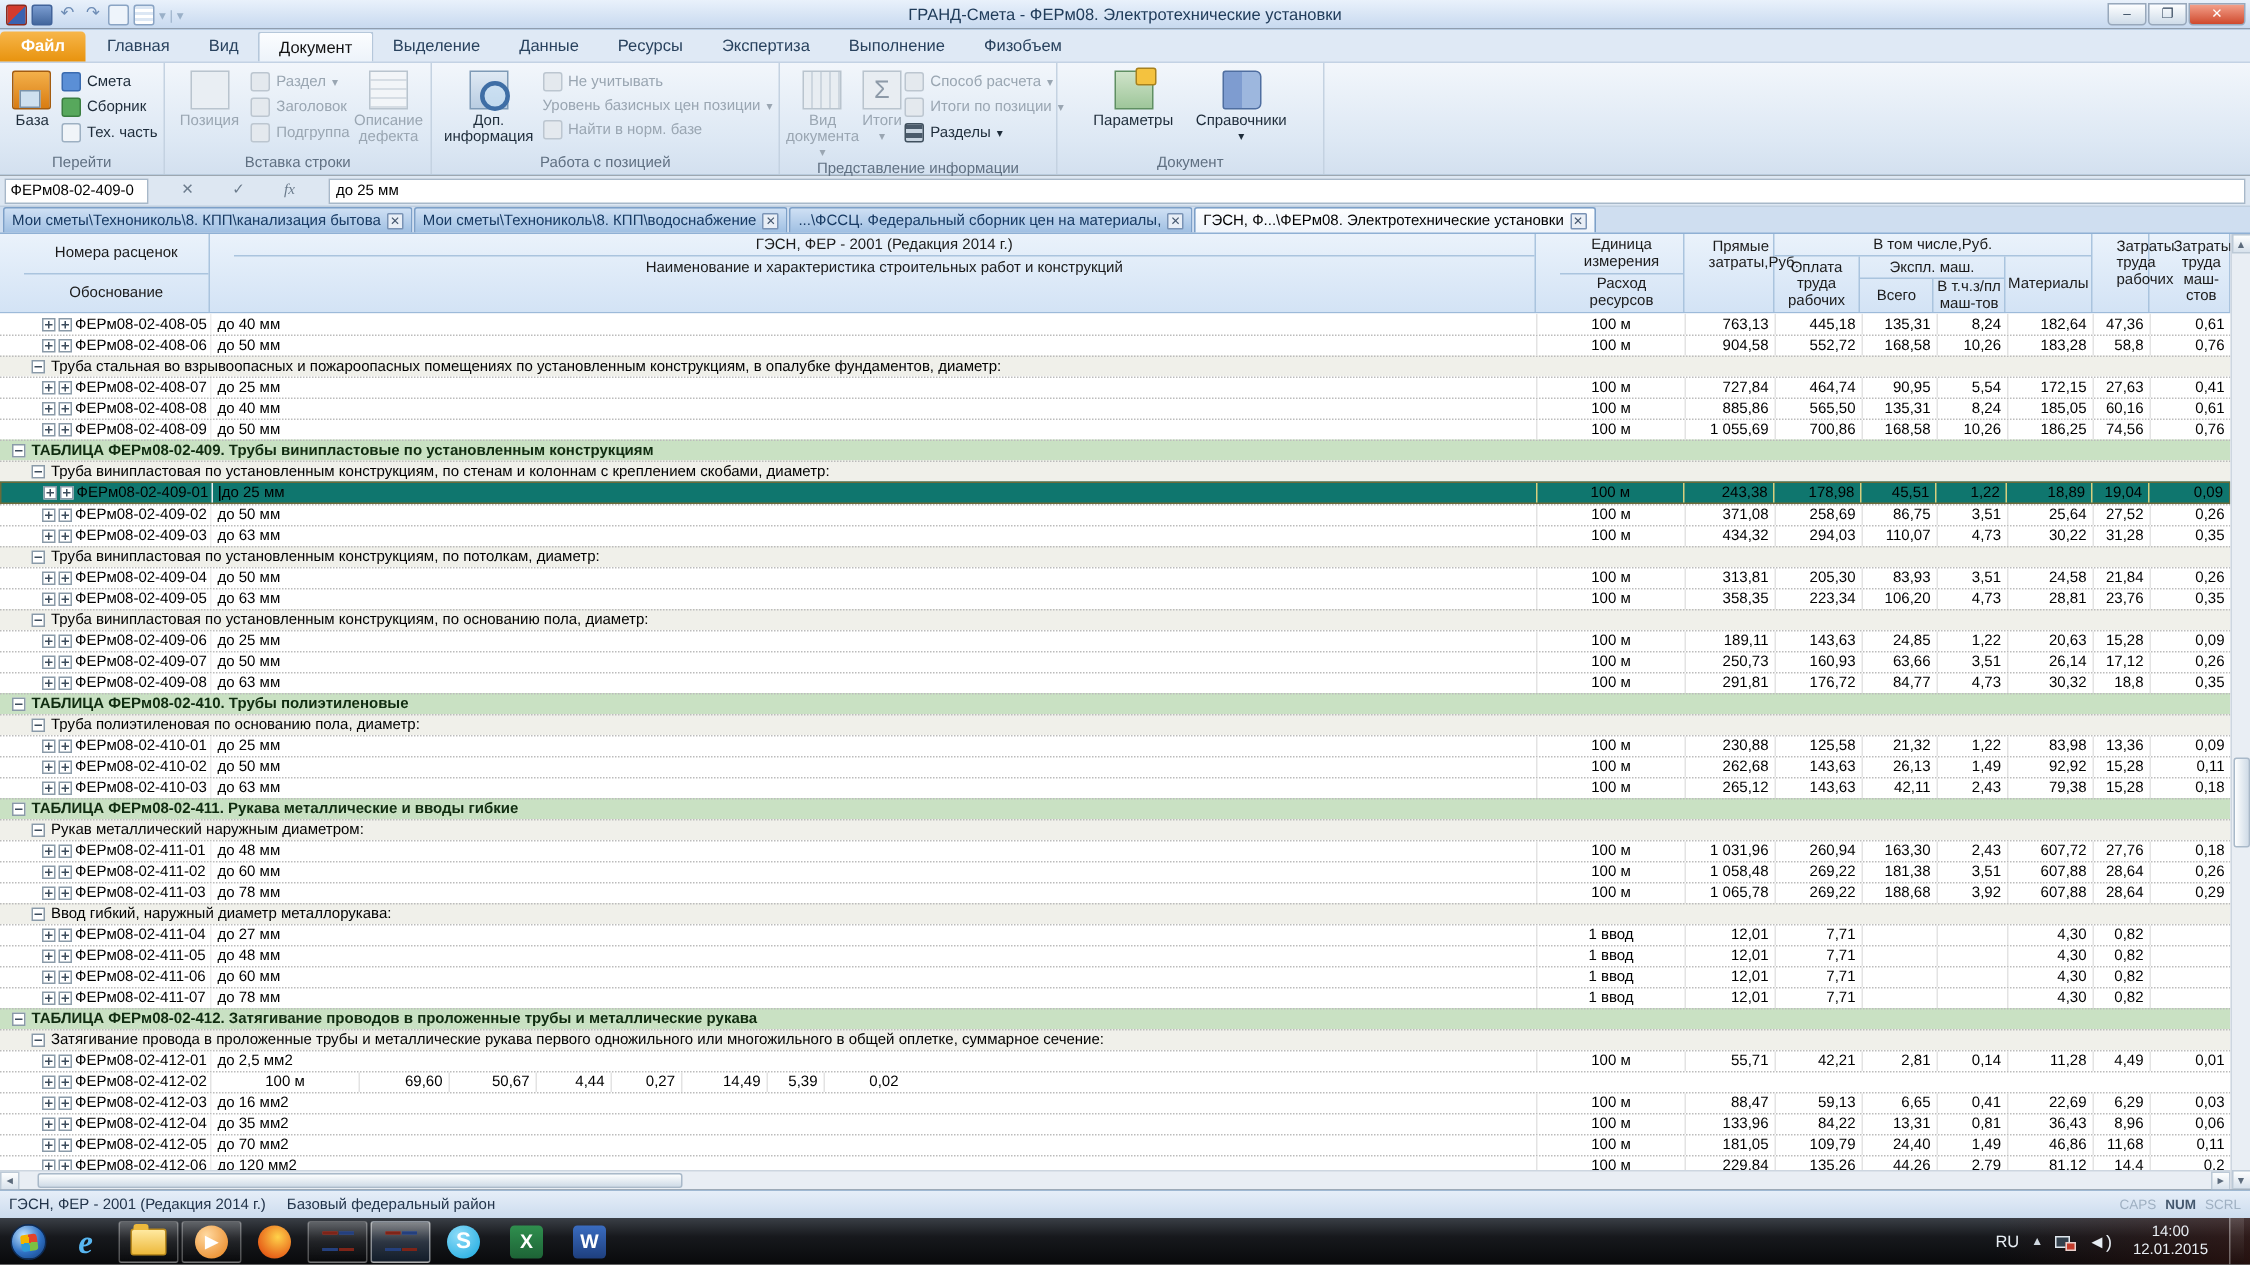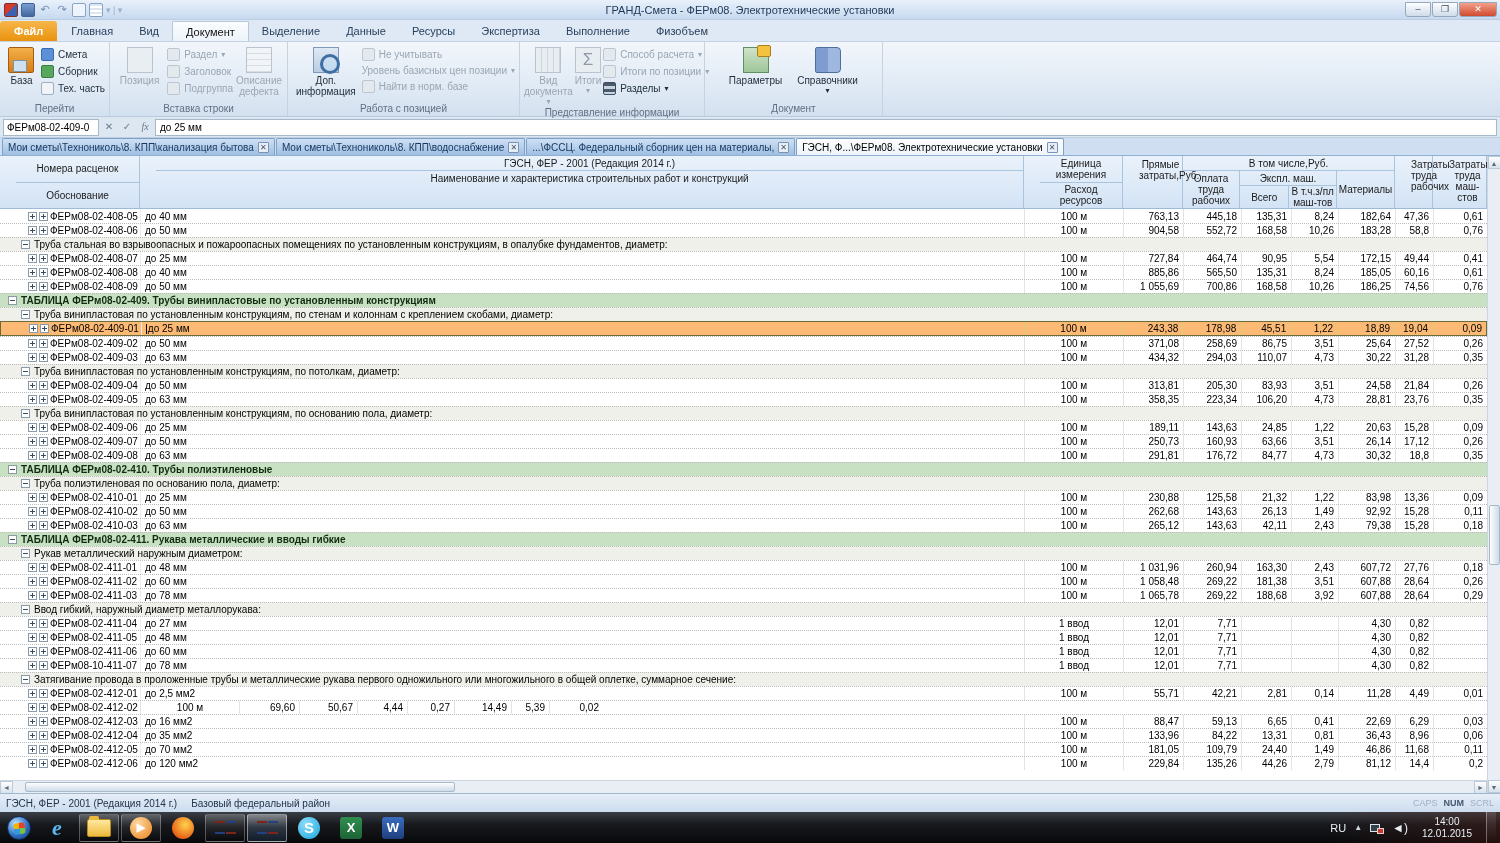--- a/index.html
+++ b/index.html
@@ -48,21 +48,21 @@
   .ico-defect { background:repeating-linear-gradient(#f2f5f8 0 5px,#d6dde4 5px 6px); border:1px solid #b9c4ce;}
   .ico-dopinfo { background:linear-gradient(#dfe9f4,#b9cde2); border:1px solid #7e9ab6;}
   .ico-dopinfo::after { content:""; position:absolute; right:-2px; bottom:-2px; width:14px; height:14px; border:3px solid #3f6ea5; border-radius:50%; background:rgba(200,225,245,.6);}
   .ico-viddoc { background:repeating-linear-gradient(90deg,#e8edf2 0 5px,#cdd6df 5px 6px); border:1px solid #b9c4ce;}
   .ico-itogi { background:#e8edf2; border:1px solid #b9c4ce; color:#8d9aa8; font-size:17px; line-height:24px; text-align:center;}
   .ico-params { background:linear-gradient(#cfe3c9,#9ec69a); border:1px solid #5f8f62;}
   .ico-params::after { content:""; position:absolute; right:-3px; top:-3px; width:12px; height:10px; background:#f4c23f; border:1px solid #a8811d; border-radius:2px;}
   .ico-sprav { background:linear-gradient(90deg,#7e9cd0 49%,#fff 49% 51%,#9db7de 51%); border:1px solid #4f6ea0; border-radius:2px 4px 4px 2px;}
 
   
-  .fbar { height:21px; background:#dde7f2; display:flex; align-items:center; gap:2px; padding:2px 3px; border-bottom:1px solid #c0cfdf; flex:none;}
+  .fbar { height:21px; background:#dde7f2; display:flex; align-items:center; gap:18px; padding:2px 3px; border-bottom:1px solid #c0cfdf; flex:none;}
   .fref { width:96px; height:17px; background:#fff; border:1px solid #a7b8c9; font-size:10px; padding:0 3px; line-height:15px; overflow:hidden; white-space:nowrap;}
   .fbtn { width:16px; height:16px; text-align:center; font-size:10px; color:#6b7b8c; line-height:16px;}
   .fval { flex:1; height:17px; background:#fff; border:1px solid #a7b8c9; font-size:10px; padding:0 4px; line-height:15px;}
 
   
   .dtabs { height:18px; background:#cfdef0; display:flex; align-items:flex-end; gap:1px; padding-left:2px; border-bottom:1px solid #8fb0d4; flex:none;}
   .dtab { height:17px; display:flex; align-items:center; gap:4px; padding:0 5px; background:linear-gradient(#cfe0f4,#9fbfe2); border:1px solid #7da0c8; border-bottom:none; border-radius:2px 2px 0 0; font-size:10px; color:#173a63; white-space:nowrap;}
   .dtab.active { background:linear-gradient(#fdfeff,#eef4fb); color:#000;}
   .dtab .x { width:11px; height:11px; border:1px solid #7a93b5; background:#e8eef6; font-size:8px; line-height:9px; text-align:center; color:#44566e; border-radius:1px;}
 
@@ -95,21 +95,21 @@
   .tc { height:100%; display:flex; align-items:center; overflow:hidden; white-space:nowrap;}
   .tc.num { justify-content:flex-end; padding-right:4px; border-left:1px solid #e3e3e3;}
   .tc.ctr { justify-content:center; border-left:1px solid #e3e3e3;}
   .tc.codecell { padding-left:28px; gap:2px;}
   .tc.namecell { padding-left:4px; border-left:1px solid #ededed;}
   .t-row.section { background:#c9e1c3; font-weight:bold; color:#102c10;}
   .t-row.group { background:#f0f0ea;}
   .t-row.section .full, .t-row.group .full { width:100%; display:flex; align-items:center; }
   .t-row.section .full { padding-left:8px; gap:4px;}
   .t-row.group .full { padding-left:21px; gap:4px;}
-  .t-row.selected { background:#fdba74; border:1px solid #6b6b3a; height:15px;}
+  .t-row.selected { background:#0f766e; border:1px solid #6b6b3a; height:15px;}
   .t-row.selected .tc.num,.t-row.selected .tc.ctr { border-left:1px solid #d8cf7e;}
   .exp { display:inline-block; width:9px; height:9px; border:1px solid #8a9aa8; background:#fff; position:relative; flex:none;}
   .exp::before { content:""; position:absolute; left:1px; right:1px; top:3px; height:1px; background:#3c4c5c;}
   .exp.plus::after { content:""; position:absolute; top:1px; bottom:1px; left:3px; width:1px; background:#3c4c5c;}
   .caret { width:1px; height:10px; background:#000; margin-right:1px; flex:none;}
 
   
   .vscroll { width:13px; background:#e9eef4; border-left:1px solid #cdd6e0; display:flex; flex-direction:column; align-items:center; font-size:7px; color:#5c6b7c;}
   .varrow { height:13px; width:13px; text-align:center; line-height:13px; background:linear-gradient(#fdfefe,#d8e2ec); border:1px solid #bcc9d6;}
   .vtrack { flex:1; width:13px; position:relative;}
@@ -431,21 +431,21 @@
             </div>
             <div class="tc namecell c-name">
               <div class="">до 25 мм</div>
             </div>
             <div class="tc ctr c-unit">100 м</div>
             <div class="tc num c-direct">727,84</div>
             <div class="tc num c-oplata">464,74</div>
             <div class="tc num c-vsego">90,95</div>
             <div class="tc num c-vtch">5,54</div>
             <div class="tc num c-mat">172,15</div>
-            <div class="tc num c-ltr">49,44</div>
+            <div class="tc num c-ltr">27,63</div>
             <div class="tc num c-ltm">0,41</div>
           </div>
           <div class="t-row position">
             <div class="tc codecell c-obosn">
               <div class="exp plus"></div>
               <div class="exp plus"></div>
               <div class="">ФЕРм08-02-408-08</div>
             </div>
             <div class="tc namecell c-name">
               <div class="">до 40 мм</div>
@@ -835,33 +835,39 @@
             <div class="tc num c-vsego"></div>
             <div class="tc num c-vtch"></div>
             <div class="tc num c-mat">4,30</div>
             <div class="tc num c-ltr">0,82</div>
             <div class="tc num c-ltm"></div>
           </div>
           <div class="t-row position">
             <div class="tc codecell c-obosn">
               <div class="exp plus"></div>
               <div class="exp plus"></div>
-              <div class="">ФЕРм08-10-411-07</div>
+              <div class="">ФЕРм08-02-411-07</div>
             </div>
             <div class="tc namecell c-name">
               <div class="">до 78 мм</div>
             </div>
             <div class="tc ctr c-unit">1 ввод</div>
             <div class="tc num c-direct">12,01</div>
             <div class="tc num c-oplata">7,71</div>
             <div class="tc num c-vsego"></div>
             <div class="tc num c-vtch"></div>
             <div class="tc num c-mat">4,30</div>
             <div class="tc num c-ltr">0,82</div>
             <div class="tc num c-ltm"></div>
+          </div>
+          <div class="t-row section">
+            <div class="full">
+              <div class="exp"></div>
+              <div class="">ТАБЛИЦА ФЕРм08-02-412. Затягивание проводов в проложенные трубы и металлические рукава</div>
+            </div>
           </div>
           <div class="t-row group">
             <div class="full">
               <div class="exp"></div>
               <div class="">Затягивание провода в проложенные трубы и металлические рукава первого одножильного или многожильного в общей оплетке, суммарное сечение:</div>
             </div>
           </div>
           <div class="t-row position">
             <div class="tc codecell c-obosn">
               <div class="exp plus"></div>

